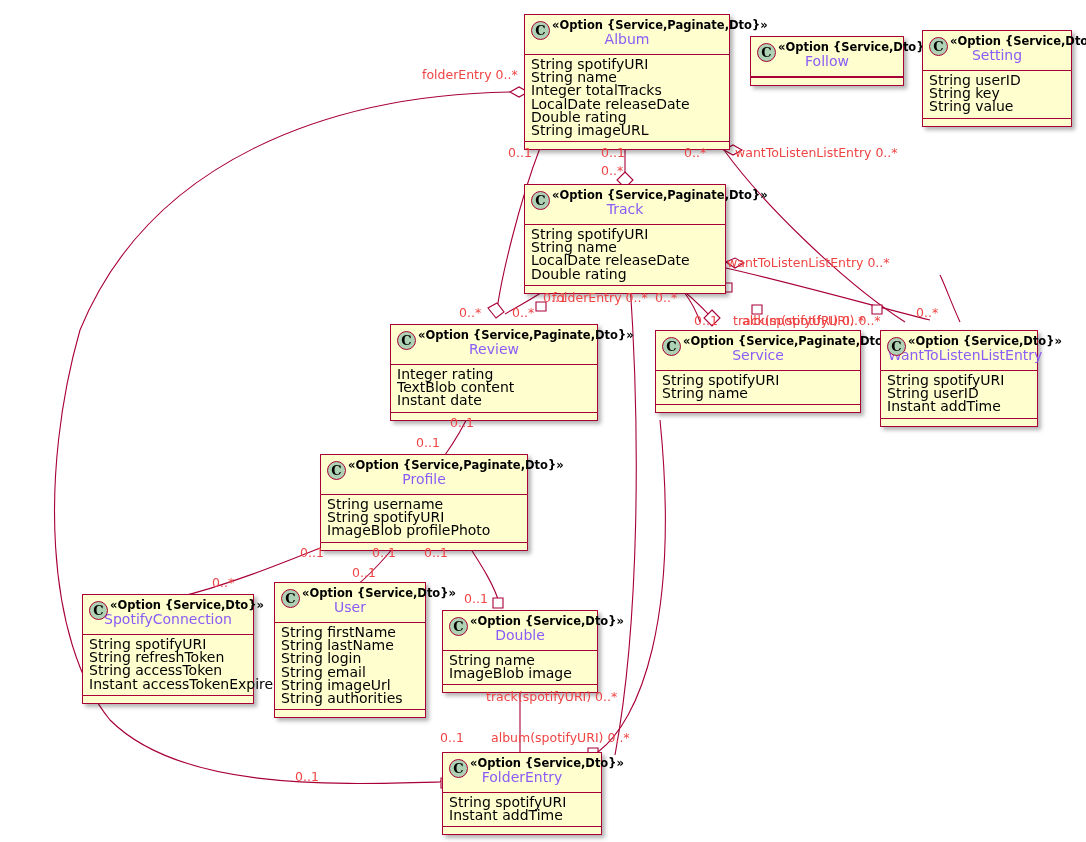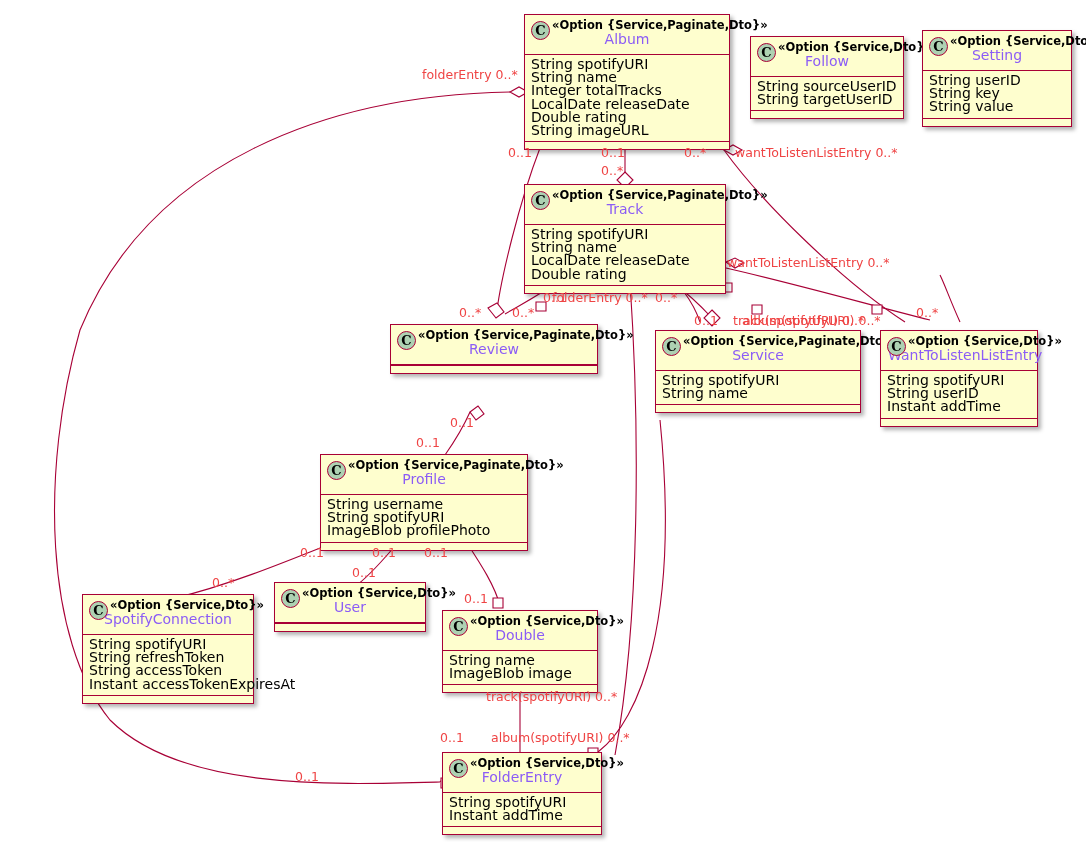--- a/index.html
+++ b/index.html
@@ -178,24 +178,20 @@
     <div class="foot"></div>
   </div>
 
   <div class="umlclass" style="left:750px; top:36px; width:154px;">
     <div class="hdr">
       <span class="circ">C</span>
       <span class="stereo">«Option {Service,Dto}»</span>
       <span class="cname">Follow</span>
     </div>
     <div class="sep"></div>
-    <div class="attrs">
-      <div class="attr">String sourceUserID</div>
-      <div class="attr">String targetUserID</div>
-    </div>
     <div class="sep"></div>
     <div class="foot"></div>
   </div>
 
   <div class="umlclass" style="left:922px; top:30px; width:150px;">
     <div class="hdr">
       <span class="circ">C</span>
       <span class="stereo">«Option {Service,Dto}»</span>
       <span class="cname">Setting</span>
     </div>
@@ -226,20 +222,25 @@
     <div class="foot"></div>
   </div>
 
   <div class="umlclass" style="left:390px; top:324px; width:208px;">
     <div class="hdr">
       <span class="circ">C</span>
       <span class="stereo">«Option {Service,Paginate,Dto}»</span>
       <span class="cname">Review</span>
     </div>
     <div class="sep"></div>
+    <div class="attrs">
+      <div class="attr">Integer rating</div>
+      <div class="attr">TextBlob content</div>
+      <div class="attr">Instant date</div>
+    </div>
     <div class="sep"></div>
     <div class="foot"></div>
   </div>
 
   <div class="umlclass" style="left:655px; top:330px; width:206px;">
     <div class="hdr">
       <span class="circ">C</span>
       <span class="stereo">«Option {Service,Paginate,Dto}»</span>
       <span class="cname">Service</span>
     </div>
@@ -301,20 +302,28 @@
     <div class="foot"></div>
   </div>
 
   <div class="umlclass" style="left:274px; top:582px; width:152px;">
     <div class="hdr">
       <span class="circ">C</span>
       <span class="stereo">«Option {Service,Dto}»</span>
       <span class="cname">User</span>
     </div>
     <div class="sep"></div>
+    <div class="attrs">
+      <div class="attr">String firstName</div>
+      <div class="attr">String lastName</div>
+      <div class="attr">String login</div>
+      <div class="attr">String email</div>
+      <div class="attr">String imageUrl</div>
+      <div class="attr">String authorities</div>
+    </div>
     <div class="sep"></div>
     <div class="foot"></div>
   </div>
 
   <div class="umlclass" style="left:442px; top:610px; width:156px;">
     <div class="hdr">
       <span class="circ">C</span>
       <span class="stereo">«Option {Service,Dto}»</span>
       <span class="cname">Double</span>
     </div>

